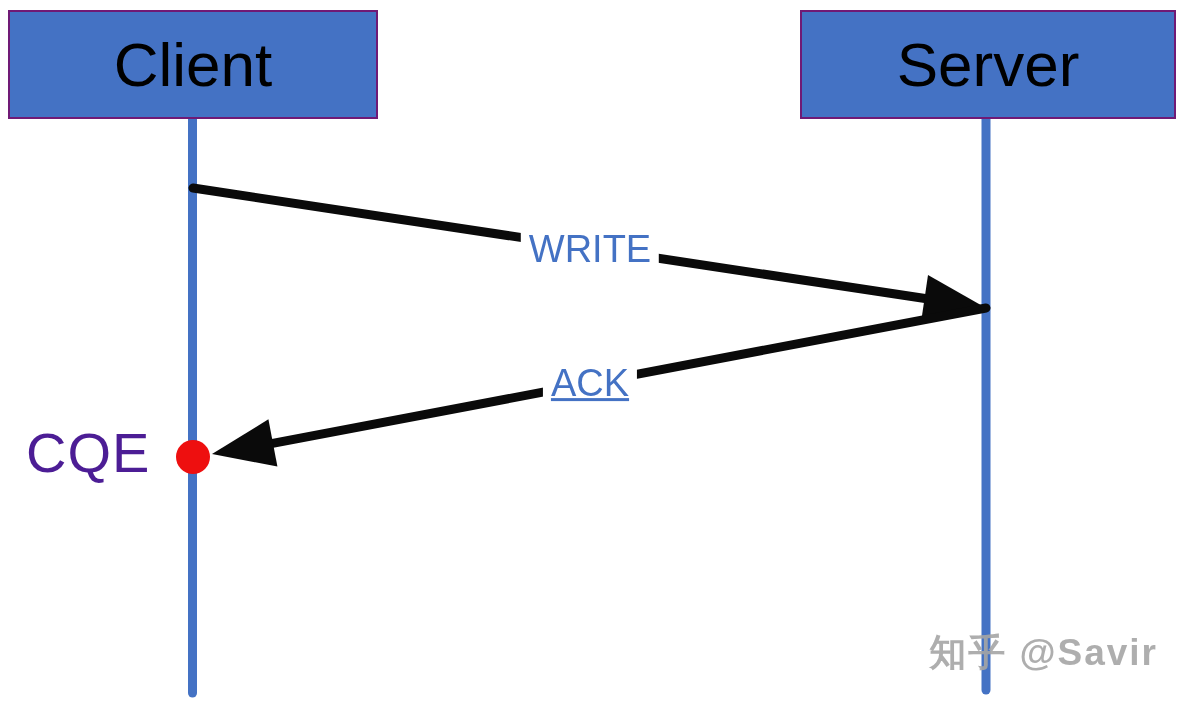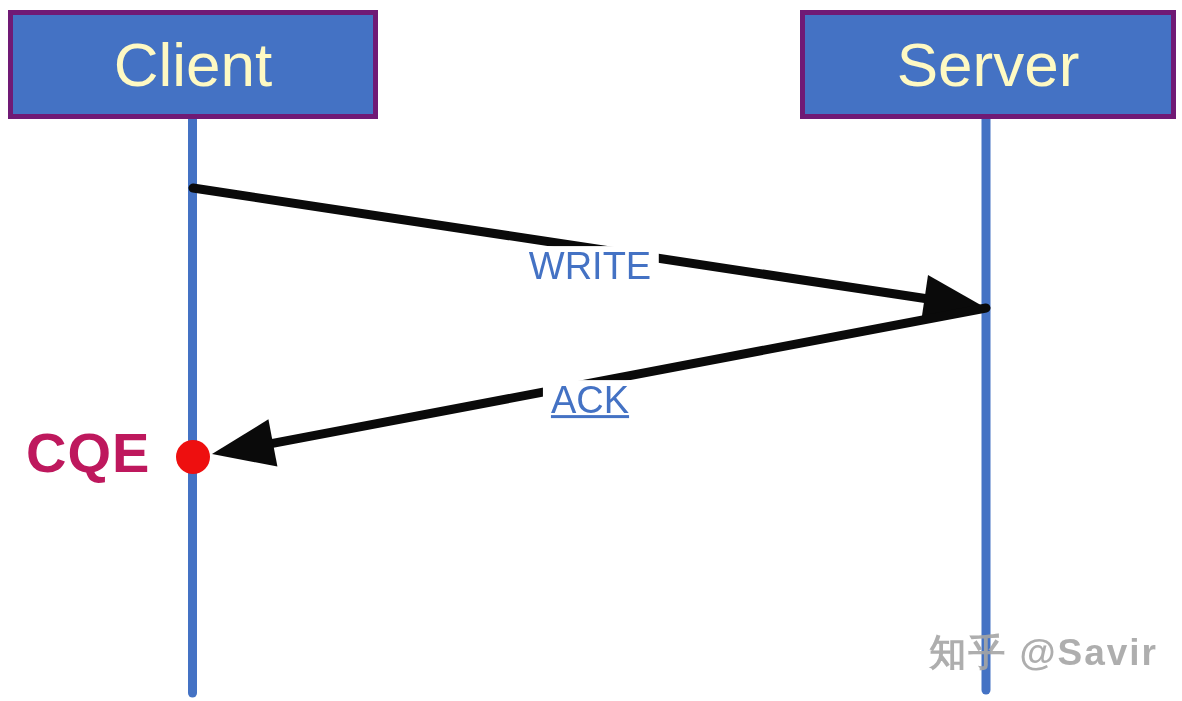--- a/index.html
+++ b/index.html
@@ -19,55 +19,54 @@
     position: absolute;
     left: 0;
     top: 0;
     z-index: 1;
   }
   .actor-box {
     position: absolute;
     top: 10px;
     height: 109px;
     background: #4472C4;
-    border: 5px solid #701a75;
+    border: 2px solid #701a75;
     box-sizing: border-box;
     display: flex;
     align-items: center;
     justify-content: center;
-    color: #fef9c3;
+    color: #000000;
     font-size: 62px;
     z-index: 2;
   }
   .actor-box.client { left: 8px;   width: 370px; }
   .actor-box.server { left: 800px; width: 376px; }
 
   .msg-label {
     position: absolute;
     transform: translate(-50%, -50%);
     background: #ffffff;
     color: #4472C4;
     font-size: 38px;
     padding: 0 8px;
     white-space: nowrap;
     z-index: 3;
     line-height: 1.1;
-    margin-top: 17px;
   }
   .msg-label.write { left: 590px; top: 250px; }
   .msg-label.ack   { left: 590px; top: 384px; text-decoration: underline; }
 
   .event-label {
     position: absolute;
     left: 26px;
     top: 455px;
     transform: translateY(-54%);
-    color: #be185d;
+    color: #4c1d95;
     font-size: 56px;
-    font-weight: 700;
+    font-weight: 400;
     letter-spacing: 1px;
     z-index: 3;
   }
   .watermark {
     position: absolute;
     right: 24px;
     top: 653px;
     transform: translateY(-50%);
     color: rgba(165,165,165,0.9);
     font-size: 37px;

